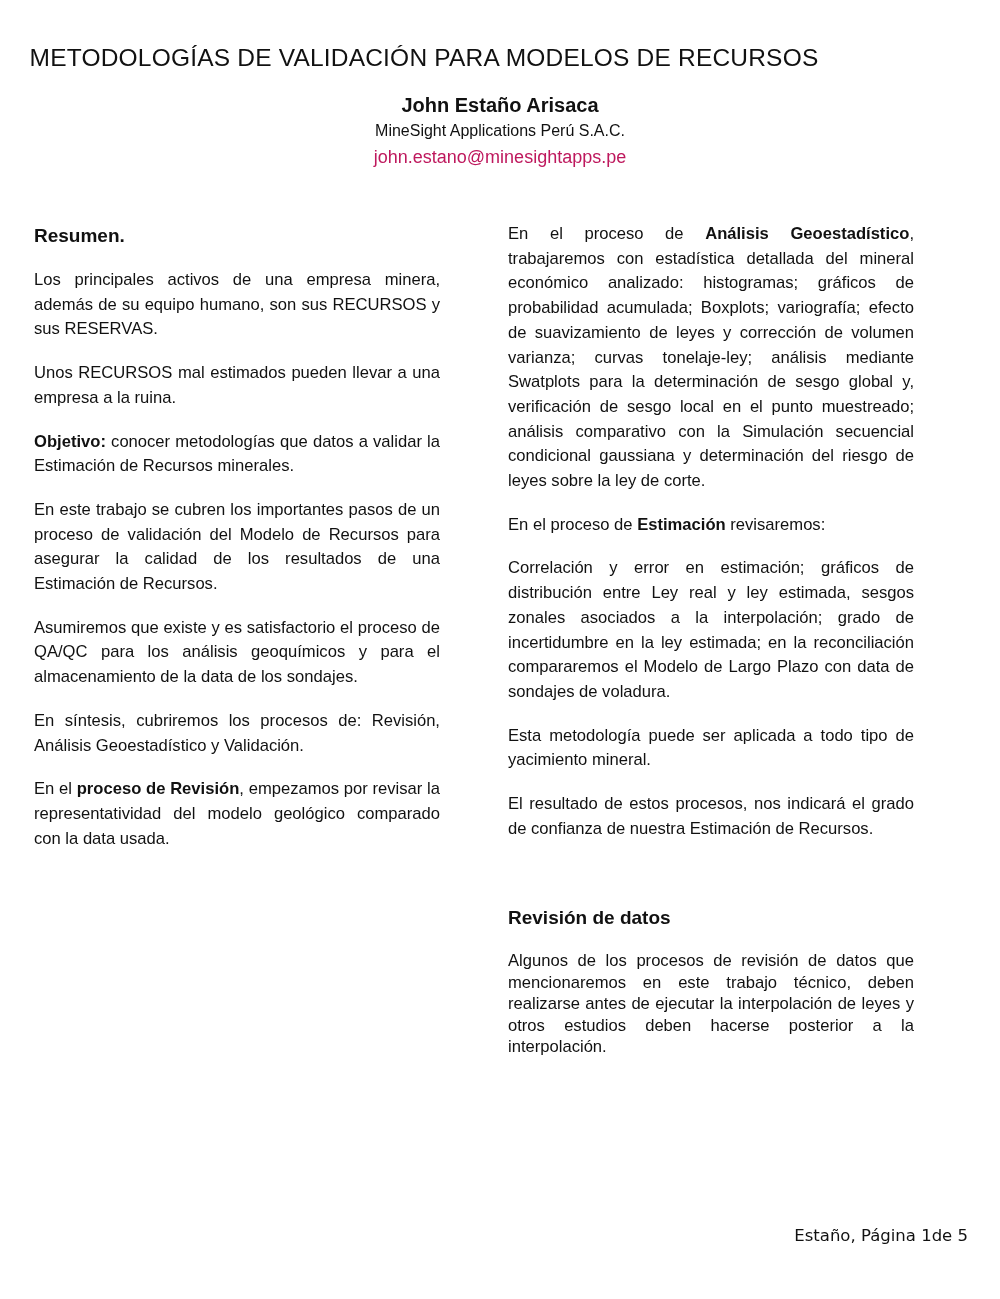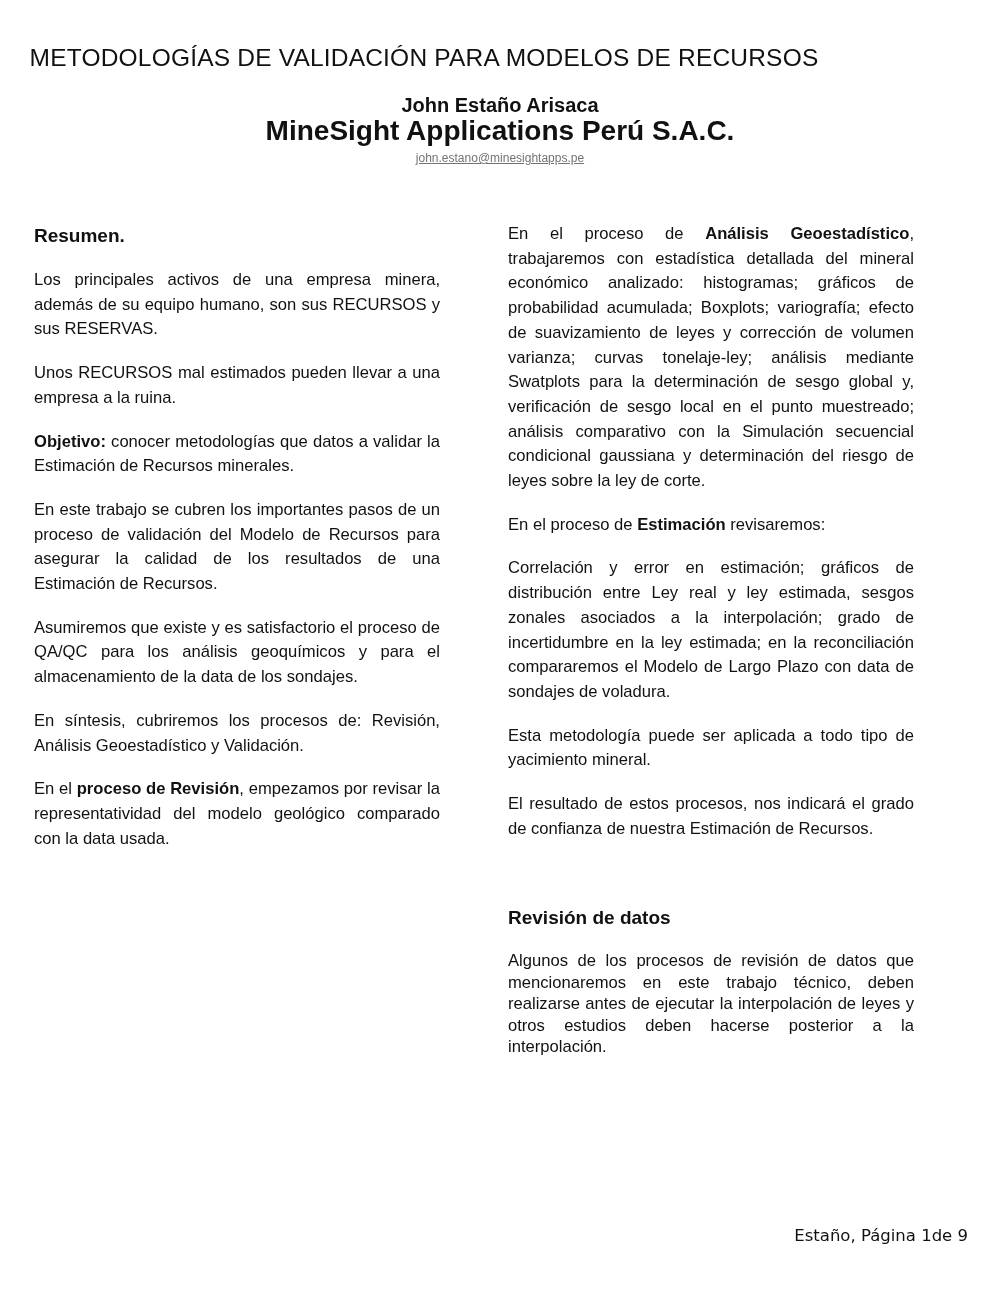--- a/index.html
+++ b/index.html
@@ -32,28 +32,26 @@
       width: 1000px;
       text-align: center;
       line-height: 26px;
     }
     .author-name {
       font-weight: bold;
       font-size: 20px;
       display: block;
     }
     .affiliation {
-      font-size: 28px;
+      font-size: 16px;
       display: block;
-      font-weight: bold;
     }
     .email {
-      font-size: 12px;
-      color: #737373;
-      text-decoration: underline;
+      font-size: 18px;
+      color: #be185d;
       display: inline-block;
     }
     .col {
       position: absolute;
       font-size: 16.6px;
       line-height: 24.7px;
     }
     .col-left {
       top: 222px;
       left: 34px;
@@ -118,13 +116,13 @@
   <p><span>En el proceso de </span><b>Análisis Geoestadístico</b><span>, trabajaremos con estadística detallada del mineral económico analizado: histogramas; gráficos de probabilidad acumulada; Boxplots; variografía; efecto de suavizamiento de leyes y corrección de volumen varianza; curvas tonelaje-ley; análisis mediante Swatplots para la determinación de sesgo global y, verificación de sesgo local en el punto muestreado; análisis comparativo con la Simulación secuencial condicional gaussiana y determinación del riesgo de leyes sobre la ley de corte.</span></p>
   <p><span>En el proceso de </span><b>Estimación</b><span> revisaremos:</span></p>
   <p>Correlación y error en estimación; gráficos de distribución entre Ley real  y  ley estimada, sesgos zonales asociados a la interpolación; grado de incertidumbre en la ley estimada; en la reconciliación compararemos el Modelo de Largo Plazo  con data de sondajes de voladura.</p>
   <p>Esta metodología puede ser aplicada a todo tipo de yacimiento mineral.</p>
   <p>El resultado de estos procesos, nos indicará el grado de confianza de nuestra Estimación de Recursos.</p>
   <div class="spacer-lg"></div>
   <div class="section-heading">Revisión de datos</div>
   <p class="tight">Algunos de los procesos de revisión de datos que mencionaremos en este trabajo técnico, deben realizarse antes de ejecutar la interpolación de leyes y otros estudios deben hacerse posterior a la interpolación.</p>
 </div>
 
-<div class="footer">Estaño, Página 1de 9</div>
+<div class="footer">Estaño, Página 1de 5</div>
 
 </body></html>

